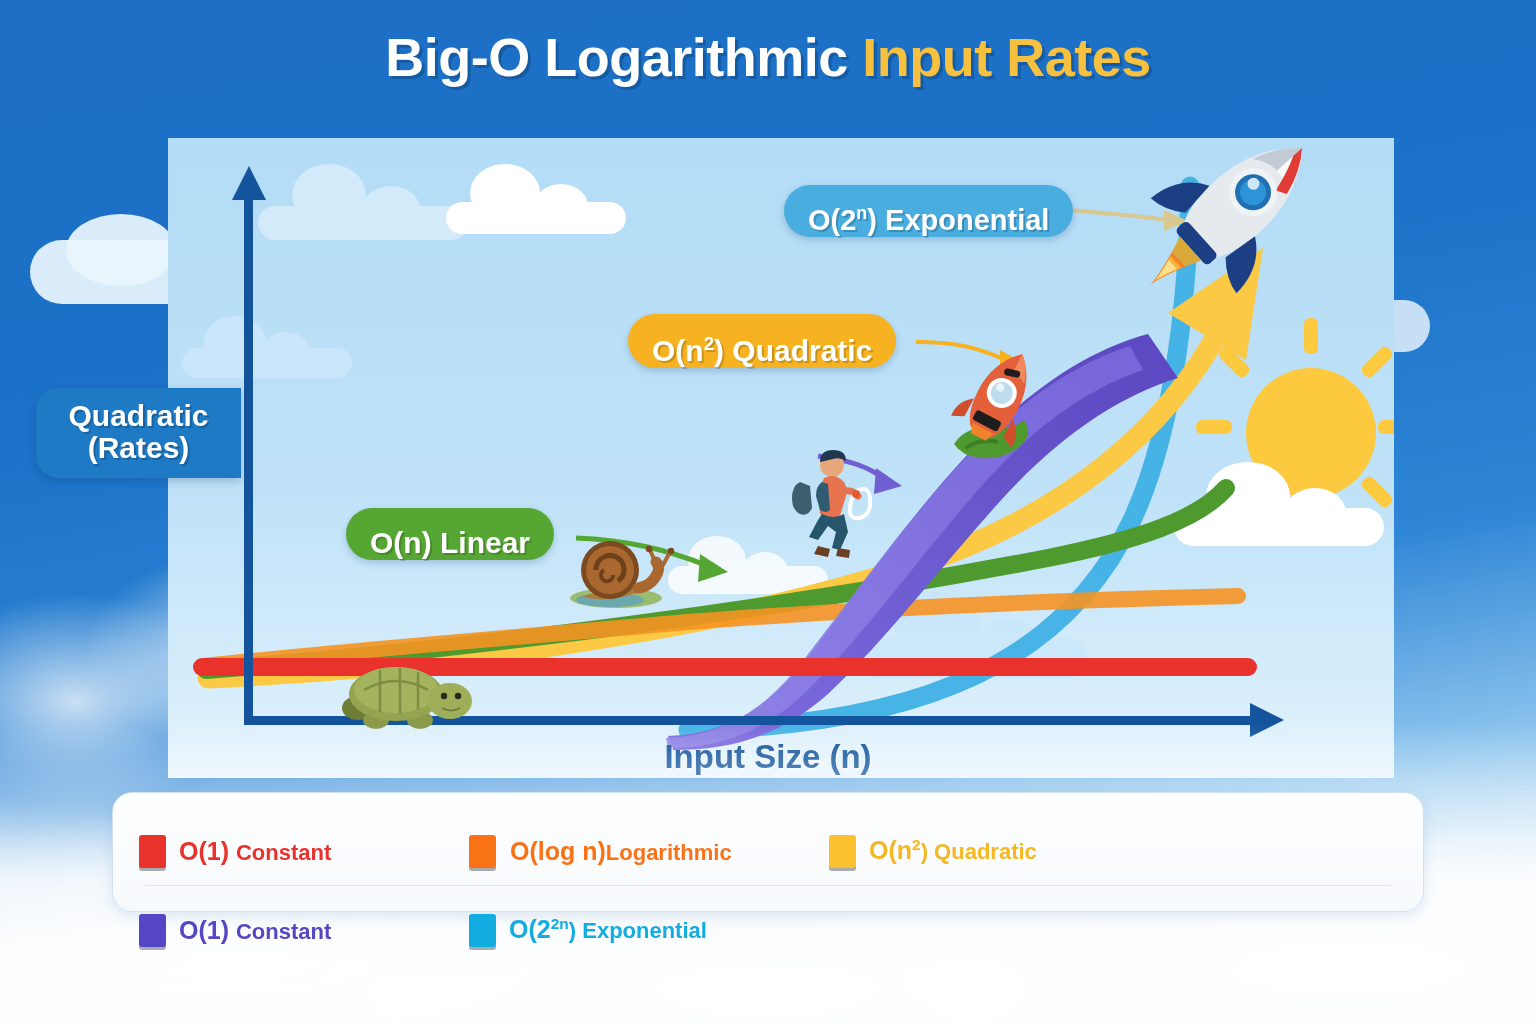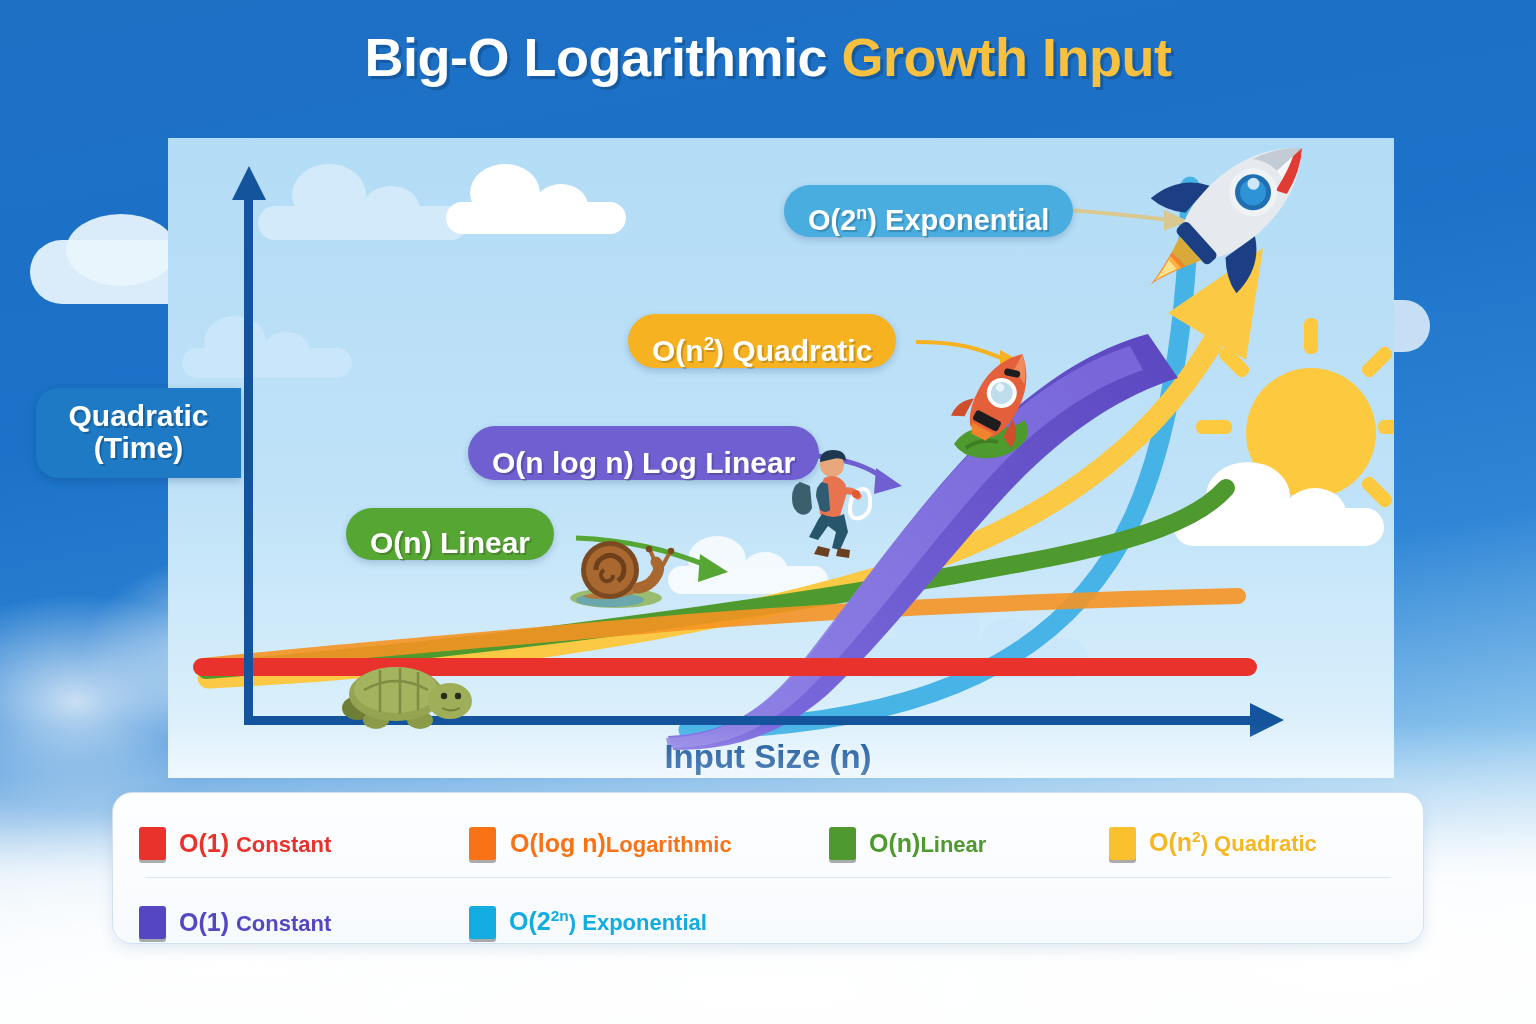--- a/index.html
+++ b/index.html
@@ -94,26 +94,26 @@
     box-shadow: 0 3px 8px rgba(10,50,100,.25);
   }
   .xlabel {
     position: absolute; left: 0; top: 738px; width: 1536px; text-align: center;
     color: #13549c; font-weight: 700; font-size: 33px;
     text-shadow: 1px 2px 0 rgba(255,255,255,.6);
   }
 
   
   .legend {
-    position: absolute; left: 112px; top: 792px; width: 1312px; height: 152px;
+    position: absolute; left: 112px; top: 792px; width: 1312px; height: 120px;
     background: linear-gradient(to bottom, #fdfeff 0%, #f7fafd 100%);
     border: 1.5px solid #cfe1f2;
     border-radius: 20px;
     box-shadow: 0 5px 14px rgba(60,110,165,.14);
-    padding: 16px 26px;
+    padding: 24px 26px;
   }
   .legend-row { display: flex; align-items: center; height: 56px; }
   .legend-row.r1 { margin-top: 6px; }
   .legend-row.r2 { margin-top: 16px; }
   .legend-sep { height: 1px; background: #dbe7f3; margin: 6px 6px 0 6px; }
   .legend-item { display: flex; align-items: center; gap: 13px; }
   .swatch {
     width: 27px; height: 33px; border-radius: 3px;
     box-shadow: 0 3px 0 rgba(0,0,0,.32);
     flex: none;
@@ -132,21 +132,21 @@
 
   <div class="bgcloud" style="left:30px; top:240px; width:180px; height:64px; background:#eaf5fd; opacity:.92;">
   </div>
   <div class="bgcloud" style="left:66px; top:214px; width:110px; height:72px; border-radius:50%; background:#eaf5fd; opacity:.92;"></div>
   <div class="bgcloud" style="left:1250px; top:300px; width:180px; height:52px; background:#e3f1fc; opacity:.85;"></div>
   <div class="bgcloud" style="left:1292px; top:278px; width:96px; height:62px; border-radius:50%; background:#e3f1fc; opacity:.85;"></div>
 
   <div class="fogbank2"></div>
 
   <div class="title">
-    <span>Big-O Logarithmic </span><span class="accent">Growth Input</span>
+    <span>Big-O Logarithmic </span><span class="accent">Input Rates</span>
   </div>
 
   <div class="panel">
 
     <div class="cloudw pale" style="left:90px; top:48px; width:210px; height:54px;">
       <div class="base" style="left:0; bottom:0; width:210px; height:34px;"></div>
       <div class="lobe" style="left:34px; bottom:14px; width:74px; height:62px;"></div>
       <div class="lobe" style="left:104px; bottom:8px; width:58px; height:46px;"></div>
     </div>
     <div class="cloudw" style="left:278px; top:40px; width:180px; height:56px;">
@@ -323,33 +323,30 @@
         <span>O(2</span><sup>n</sup><span>) Exponential</span>
       </span>
     </div>
 
     <div class="pill" style="left:460px; top:176px; height:54px; font-size:30px; background:#f6b221;">
       <span>
         <span>O(n</span><sup>2</sup><span>) Quadratic</span>
       </span>
     </div>
 
-    <div class="pill" style="left:300px; top:288px; height:54px; font-size:30px; background:#6f5fd0;">
-      <span>O(n log n) Log Linear</span>
-    </div>
 
     <div class="pill" style="left:178px; top:370px; height:52px; font-size:30px; background:#56a633;">
       <span>O(n) Linear</span>
     </div>
 
   </div>
 
   <div class="ylabel">
     <div>Quadratic</div>
-    <div>(Time)</div>
+    <div>(Rates)</div>
   </div>
 
   <div class="xlabel">Input Size (n)</div>
 
   <div class="fogbank"></div>
 
   <div class="legend">
 
     <div class="legend-row r1">
       <div class="legend-item" style="width:330px;">
@@ -359,26 +356,20 @@
         </div>
       </div>
 
       <div class="legend-item" style="width:360px;gap:14px;">
         <div class="swatch" style="background:#f97316;"></div>
         <div class="legend-label" style="color:#f97316;">
           <span>O(log n)</span><span class="tail">Logarithmic</span>
         </div>
       </div>
 
-      <div class="legend-item" style="width:280px;">
-        <div class="swatch" style="background:#4e9a2e;"></div>
-        <div class="legend-label" style="color:#4e9a2e;">
-          <span>O(n)</span><span class="tail">Linear</span>
-        </div>
-      </div>
 
       <div class="legend-item">
         <div class="swatch" style="background:#fbc02d;"></div>
         <div class="legend-label" style="color:#f5b722;">
           <span>O(n</span><sup>2</sup><span class="tail">) Quadratic</span>
         </div>
       </div>
     </div>
 
     <div class="legend-sep"></div>

